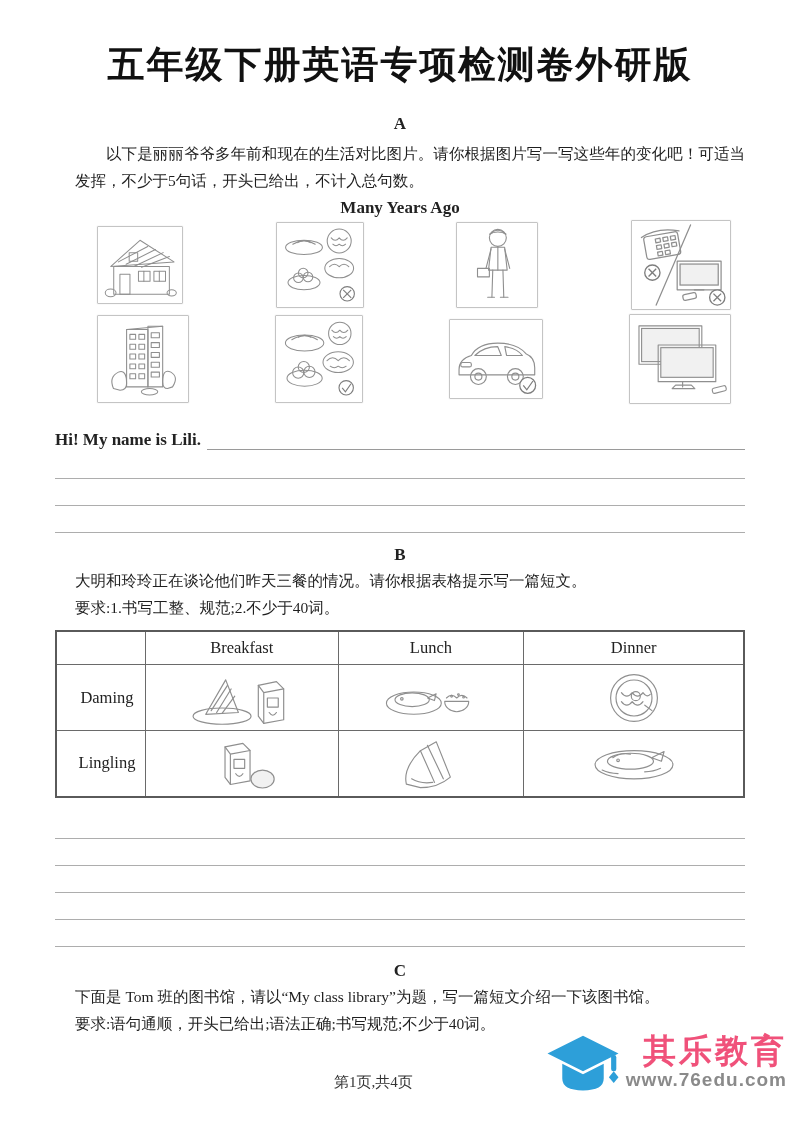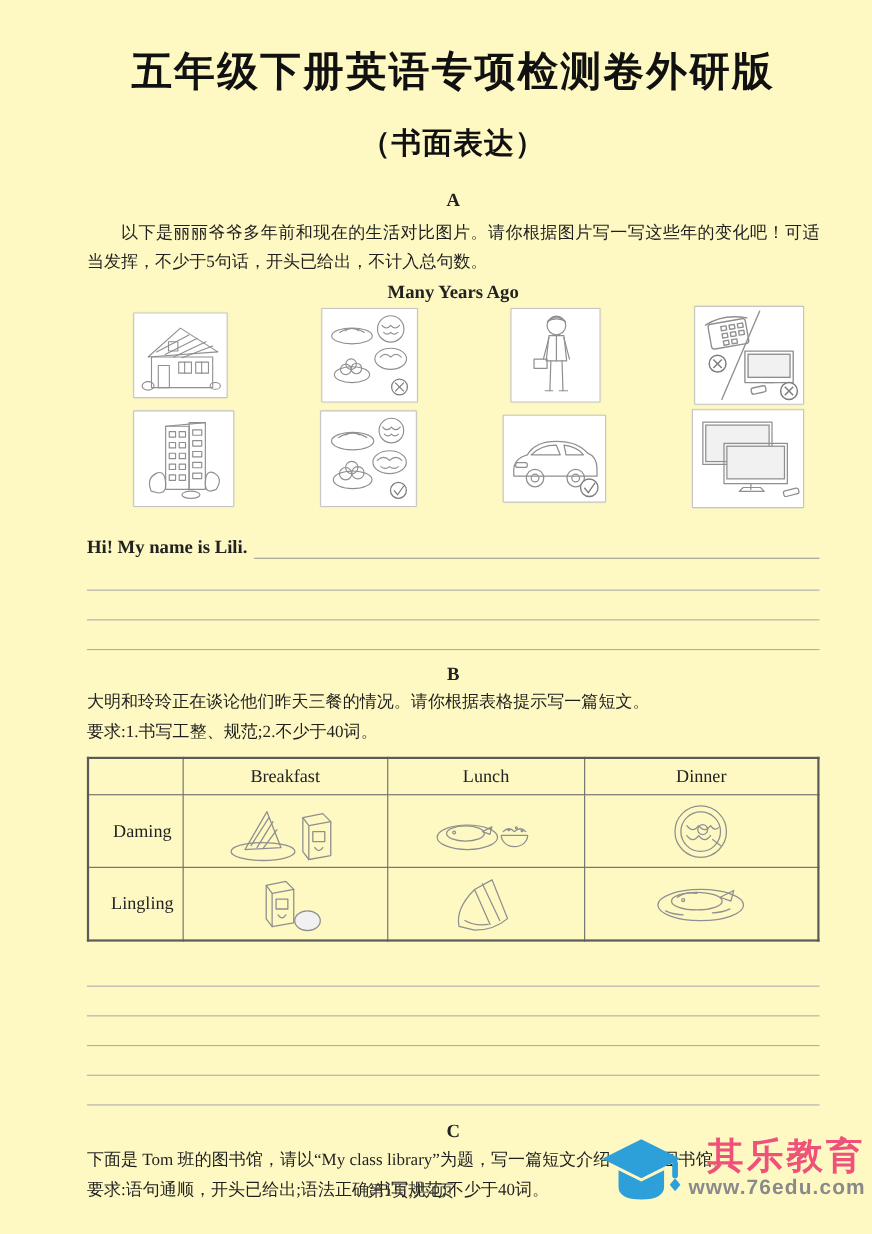--- a/index.html
+++ b/index.html
@@ -1,38 +1,37 @@
 <!DOCTYPE html>
 <html><head>
 <meta charset="utf-8">
 <style>
   * { margin:0; padding:0; box-sizing:border-box; }
   html,body { background:#e8e8e8; }
   .page {
     width:793px; height:1122px; margin:0 auto; position:relative;
-    background:#fef9c3; color:#222; overflow:hidden;
+    background:#ffffff; color:#222; overflow:hidden;
     font-family:"Liberation Serif","DejaVu Serif",serif;
-    padding-left:24px;
   }
   .content { padding:26px 48px 0 55px; }
   .title {
     text-align:center; font-size:37px; font-weight:bold; color:#111;
     letter-spacing:2px; margin-top:14px;
   }
   .subtitle {
     text-align:center; font-size:27px; font-weight:bold; color:#111;
     margin-top:22px; letter-spacing:1px;
   }
   .section-label {
     text-align:center; font-size:17px; font-weight:bold; color:#222;
     margin-top:24px;
   }
   .para {
     font-size:15.5px; line-height:1.75; text-align:justify;
-    text-indent:2em; margin-top:6px; color:#1f1f1f;
+    text-indent:2em; margin-top:6px; color:#1f1f1f;margin-left:20px;
   }
   .para.noindent { text-indent:0; }
   .group-label {
     text-align:center; font-size:17px; font-weight:bold; margin-top:4px;
   }
   .pic-row {
     display:flex; align-items:center; justify-content:space-between;
     padding:4px 14px 4px 42px; height:94px;
   }
   .pic-box {
@@ -74,21 +73,20 @@
   .sk-fill { fill:#f1f1f1; stroke:#8f8f8f; stroke-width:1.3; }
   .mark { stroke:#7d7d7d; fill:#fff; stroke-width:1.4; }
 </style>
 </head>
 <body>
 
 <div class="page">
   <div class="content">
 
     <div class="title">五年级下册英语专项检测卷外研版</div>
-    <div class="subtitle">（书面表达）</div>
 
     <div class="section-label">A</div>
     <p class="para">以下是丽丽爷爷多年前和现在的生活对比图片。请你根据图片写一写这些年的变化吧！可适当发挥，不少于5句话，开头已给出，不计入总句数。</p>
 
     <div class="group-label">Many Years Ago</div>
 
     <div class="pic-row">
       <div class="pic-box" style="width:86px;height:78px;">
         <svg width="78" height="68" viewBox="0 0 100 88">
           <polygon class="sk" points="12,46 50,12 94,40"></polygon>

